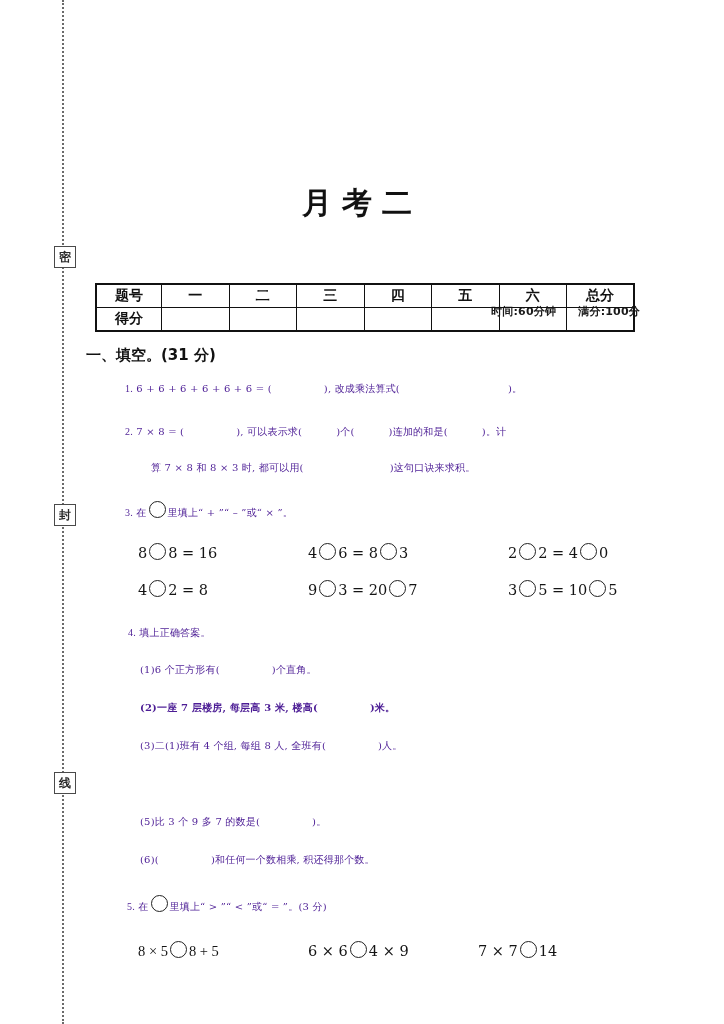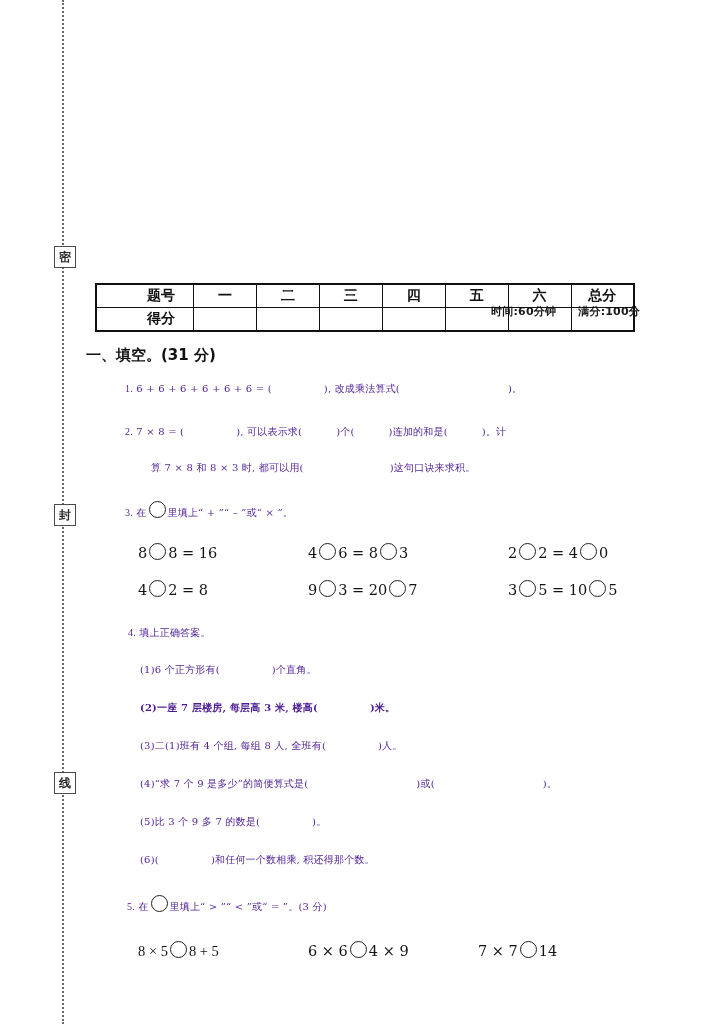--- a/index.html
+++ b/index.html
@@ -101,21 +101,21 @@
     border: 1px solid #111;
     height: 22px;
     text-align: center;
     vertical-align: middle;
     font-family: "DejaVu Serif", serif;
     font-size: 14px;
     font-weight: 700;
     color: #111;
     padding: 0;
   }
-  #score-table td.head-label { width: 64px; padding-left: 32px; }
+  #score-table td.head-label { width: 64px; }
 
   
   .sec-head {
     position: absolute;
     font-family: "DejaVu Sans", sans-serif;
     font-size: 15px;
     font-weight: 700;
     color: #111;
     white-space: nowrap;
   }
@@ -157,20 +157,21 @@
 
 <div id="seal-line">
   <div class="dotline"></div>
   <div class="seal-char c1">密</div>
   <div class="seal-char c2">封</div>
   <div class="seal-char c3">线</div>
 </div>
 
 <div id="page">
 
+  <div id="title">月考二</div>
 
   <div id="meta">
     <span>时间:60分钟</span>
     <span class="meta-gap"></span>
     <span>满分:100分</span>
   </div>
 
   <table id="score-table">
     <tbody>
         <tr>
@@ -247,23 +248,20 @@
   </div>
 
   <div class="qline" style="left:140px; top:701px;font-weight:bold;">
     <span>(2)</span><span>一座 7 层楼房, 每层高 3 米, 楼高(</span><span class="blank-md"></span><span>)米。</span>
   </div>
 
   <div class="qline" style="left:140px; top:739px;">
     <span>(3)</span><span>二(1)班有 4 个组, 每组 8 人, 全班有(</span><span class="blank-md"></span><span>)人。</span>
   </div>
 
-  <div class="qline" style="left:140px; top:777px;">
-    <span>(4)</span><span>“求 7 个 9 是多少”的简便算式是(</span><span class="blank-xl"></span><span>)或(</span><span class="blank-xl"></span><span>)。</span>
-  </div>
 
   <div class="qline" style="left:140px; top:815px;">
     <span>(5)</span><span>比 3 个 9 多 7 的数是(</span><span class="blank-md"></span><span>)。</span>
   </div>
 
   <div class="qline" style="left:140px; top:853px;">
     <span>(6)</span><span>(</span><span class="blank-md"></span><span>)和任何一个数相乘, 积还得那个数。</span>
   </div>
 
   <div class="qline" style="left:127px; top:895px;">

